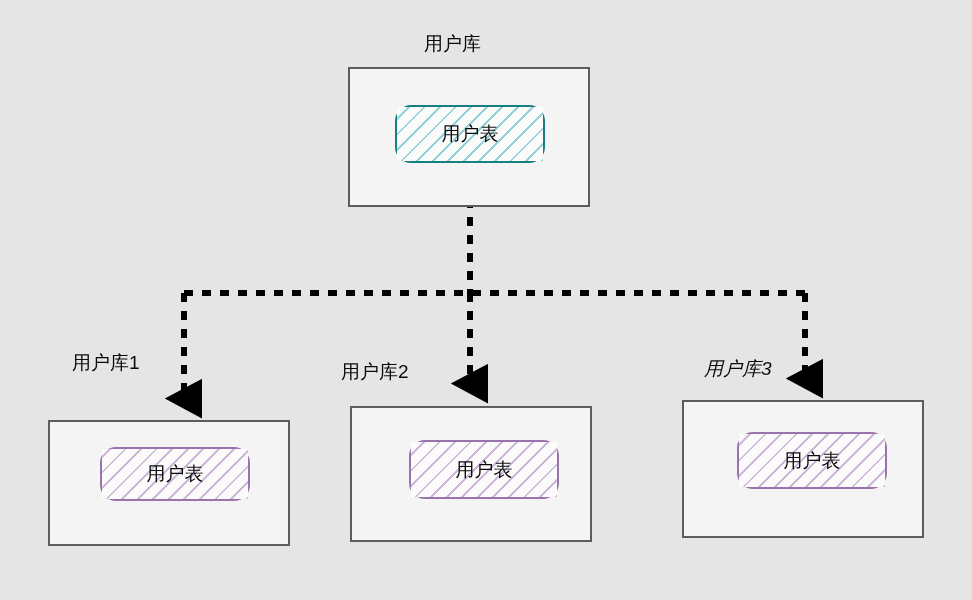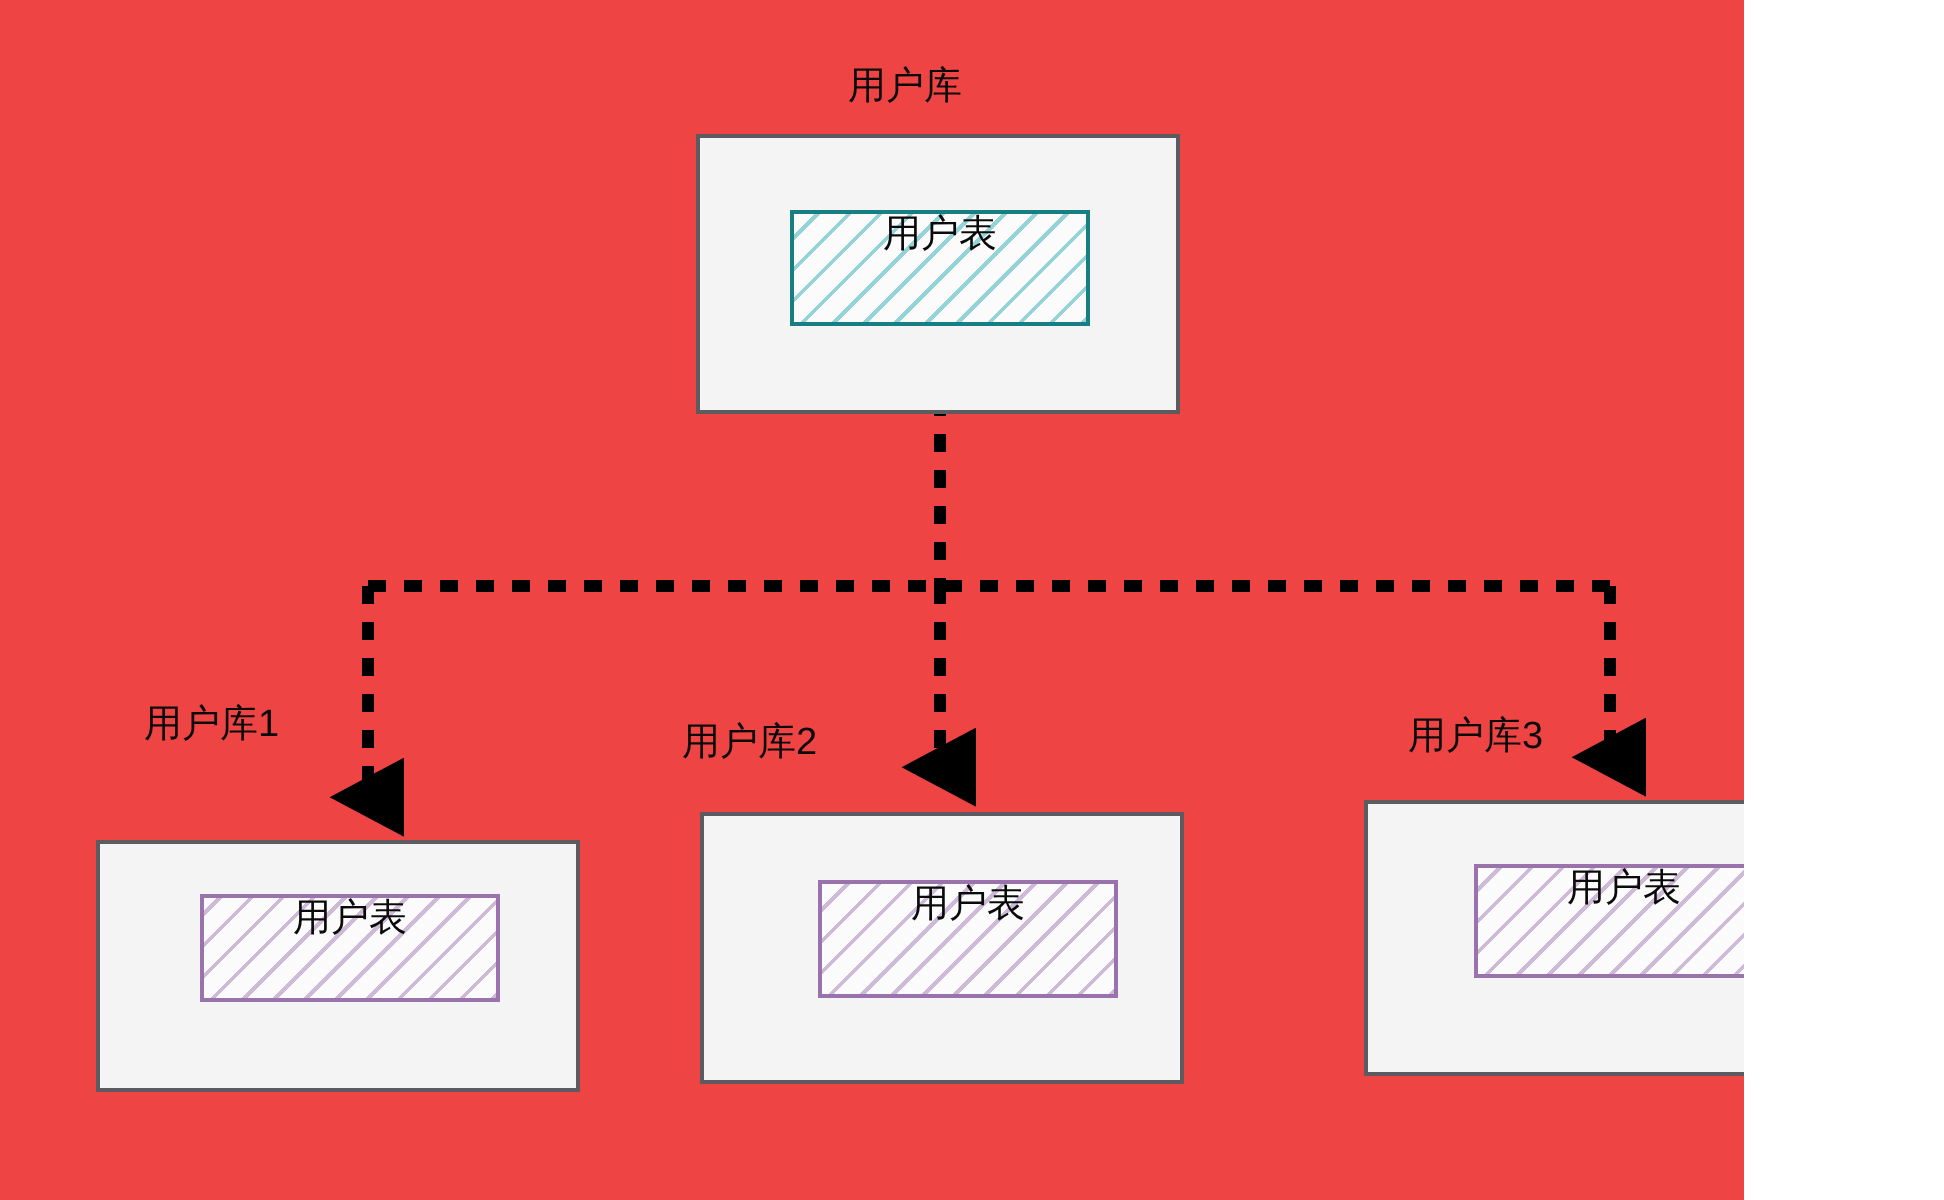--- a/index.html
+++ b/index.html
@@ -5,44 +5,45 @@
   html, body {
     margin: 0;
     padding: 0;
     background: #ffffff;
   }
   body {
     font-family: "Liberation Sans", "DejaVu Sans", sans-serif;
   }
   #canvas {
     position: relative;
-    width: 872px;
+    width: 972px;
     height: 600px;
-    background: #ef4444;
+    background: #e5e5e5;
     overflow: hidden;
   }
   .db-container {
     position: absolute;
     background: #f4f4f4;
     border: 2px solid #5c5c60;
     box-sizing: border-box;
   }
   .db-label {
     position: absolute;
     font-size: 19px;
     line-height: 22px;
     color: #0a0a0a;
     white-space: nowrap;
   }
   .table-box {
     position: absolute;
     box-sizing: border-box;
     display: flex;
-    align-items: flex-start;
+    align-items: center;
     justify-content: center;
+    border-radius: 16px;
   }
   .table-box .hatch {
     position: absolute;
     left: 0; top: 0; right: 0; bottom: 0;
     box-sizing: border-box;
   }
   .table-box .tbl-label {
     position: relative;
     z-index: 2;
     font-size: 19px;
@@ -126,21 +127,21 @@
   <div class="db-label" style="left:341px; top:361px;">用户库2</div>
 
   <div class="db-container" style="left:350px; top:406px; width:242px; height:136px;">
   </div>
 
   <div class="table-box table-purple" style="left:409px; top:440px; width:150px; height:59px;">
     <span class="hatch"></span>
     <span class="tbl-label">用户表</span>
   </div>
 
-  <div class="db-label" style="left:704px; top:358px;">用户库3</div>
+  <div class="db-label" style="left:704px; top:358px;font-style:italic;">用户库3</div>
 
   <div class="db-container" style="left:682px; top:400px; width:242px; height:138px;">
   </div>
 
   <div class="table-box table-purple" style="left:737px; top:432px; width:150px; height:57px;">
     <span class="hatch"></span>
     <span class="tbl-label">用户表</span>
   </div>
 
 </div>

